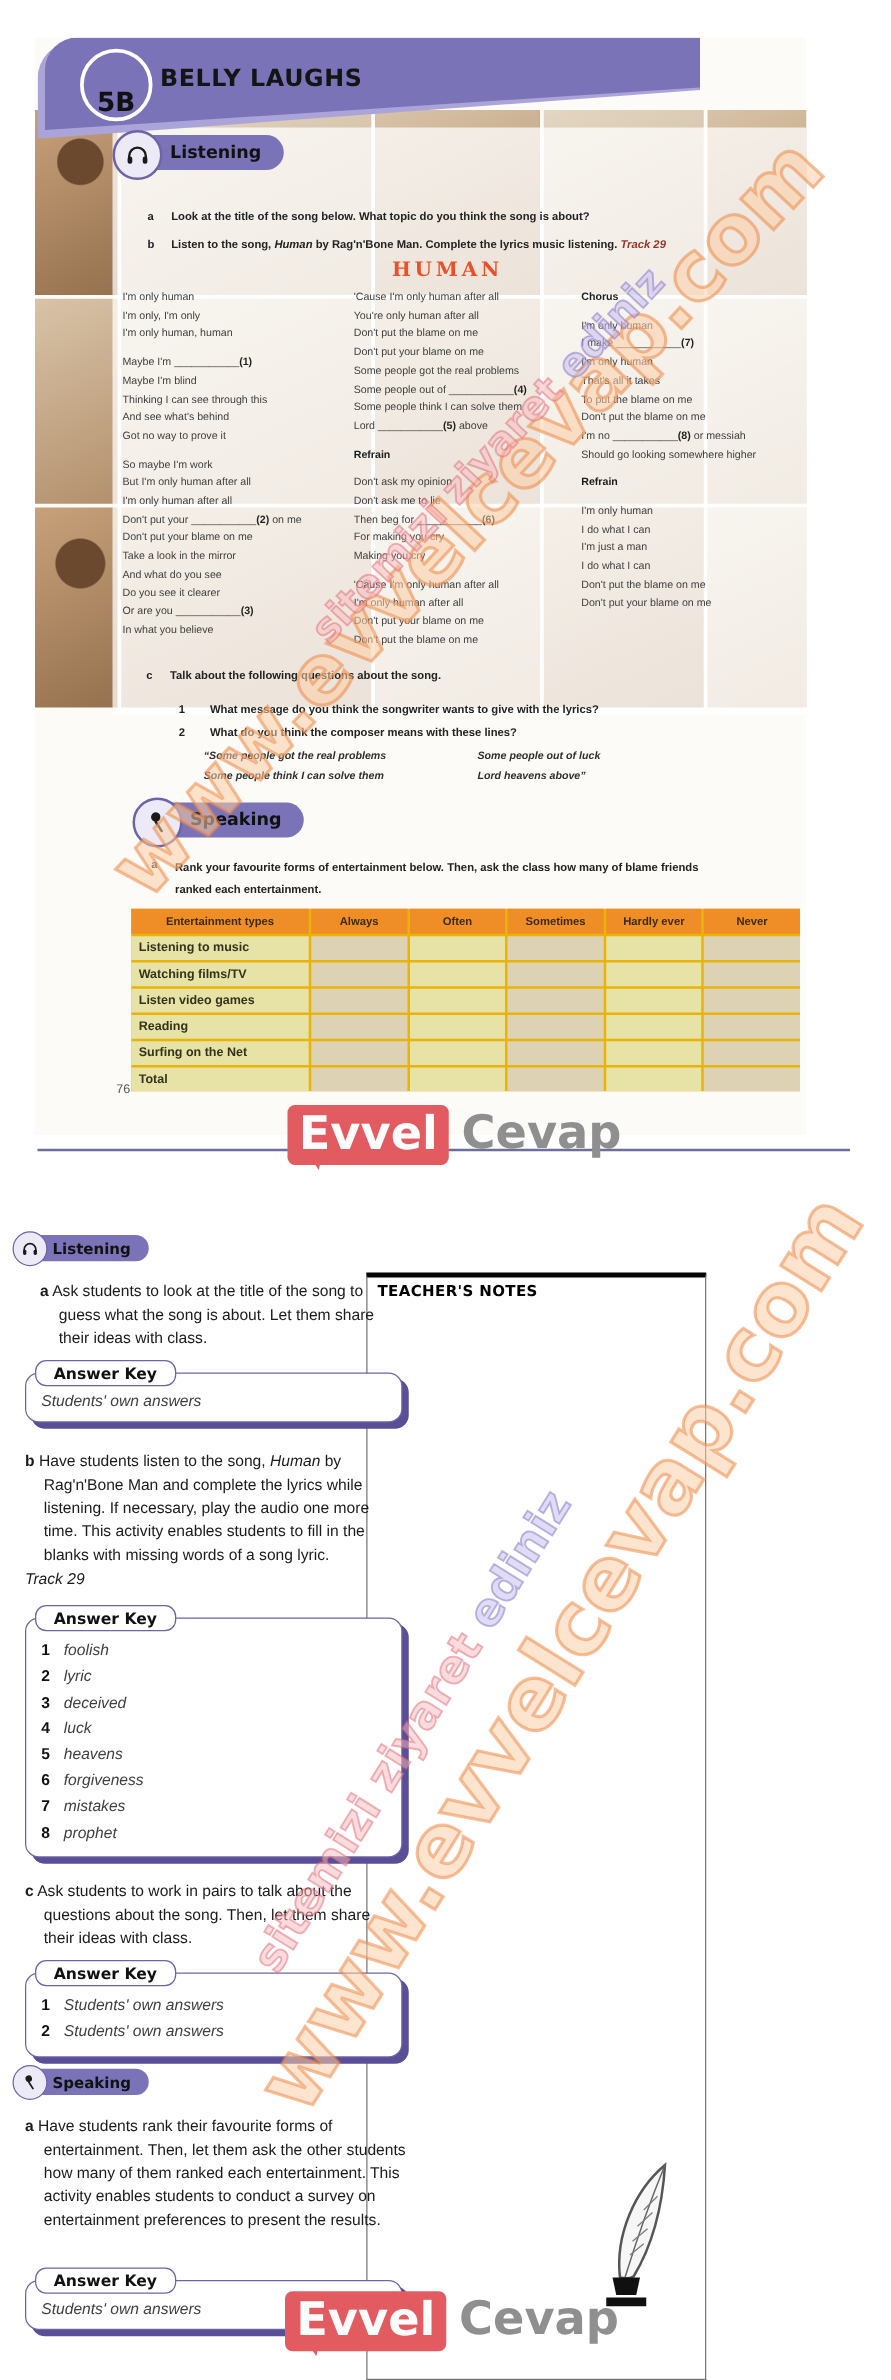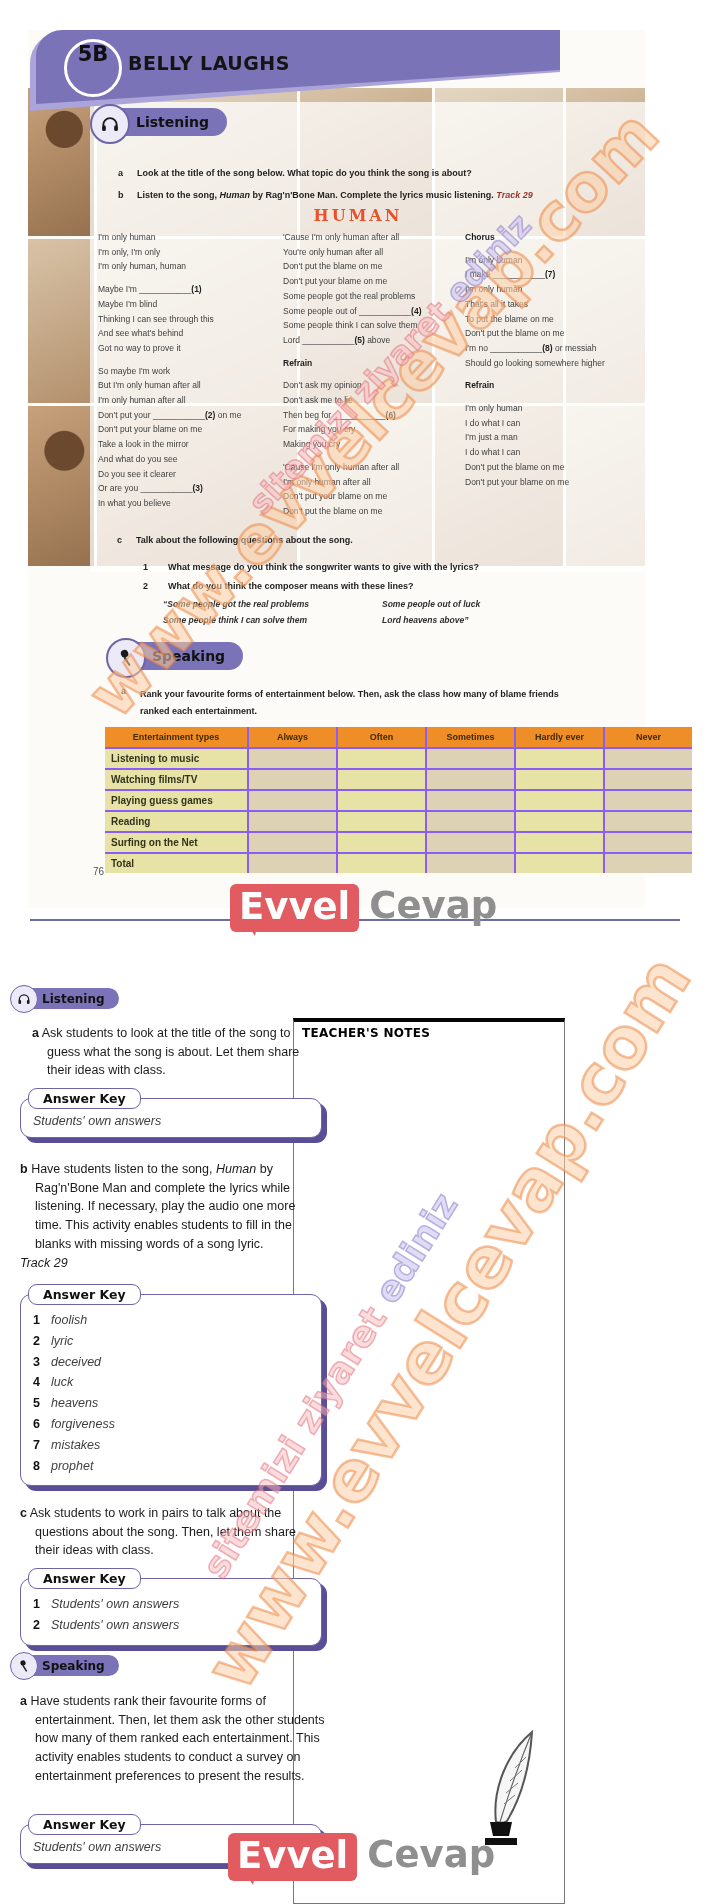--- a/index.html
+++ b/index.html
@@ -17,21 +17,21 @@
              linear-gradient(155deg,#c7a17a,#96714f);}
   .sheet-overlay{position:absolute;left:62px;top:72px;width:555px;height:470px;
                  background:rgba(255,255,255,.74);z-index:2;}
 
   .banner{position:absolute;left:0;top:0;width:540px;height:90px;z-index:3;}
   .banner-light{position:absolute;left:2px;top:3px;width:530px;height:78px;background:#aba4d9;
                 border-top-left-radius:30px;clip-path:polygon(0 0,100% 0,100% 50%,0 100%);}
   .banner-dark{position:absolute;left:8px;top:0;width:524px;height:74px;background:#7b73b7;
                border-top-left-radius:26px;clip-path:polygon(0 0,100% 0,100% 54%,0 100%);}
   .unit-circle{position:absolute;left:36px;top:9px;width:52px;height:52px;border:3px solid #fff;
-               border-radius:50%;display:flex;align-items:flex-start;justify-content:center;
+               border-radius:50%;display:flex;align-items:flex-end;justify-content:center;
                font-size:21px;font-weight:bold;color:#101010;font-family:"DejaVu Sans",sans-serif;}
   .unit-title{position:absolute;left:100px;top:22px;margin:0;font-size:19px;font-weight:bold;
               color:#141414;letter-spacing:.5px;font-family:"DejaVu Sans",sans-serif;}
 
   .badge{position:absolute;z-index:4;height:28px;background:#7b73b7;border-radius:6px 16px 16px 6px;
          display:flex;align-items:center;padding:0 18px 0 40px;}
   .badge .badge-circle{position:absolute;left:-6px;top:-4px;width:36px;height:36px;background:#eceaf6;
          border:2px solid #6d64a8;border-radius:50%;display:flex;align-items:center;justify-content:center;}
   .badge .badge-circle svg{width:20px;height:20px;}
   .badge-text{font-weight:bold;font-size:14px;color:#111;font-family:"DejaVu Sans",sans-serif;}
@@ -58,22 +58,22 @@
   .lyrics .lgap{height:8px;}
   .col1{left:70px;} .col2{left:255px;} .col3{left:437px;}
 
   .questions{position:absolute;left:115px;top:528px;z-index:4;font-size:9px;font-weight:bold;color:#222;}
   .qrow{display:flex;line-height:19px;}
   .qrow b{width:25px;flex:none;}
   .quote{position:absolute;top:567px;z-index:4;font-style:italic;font-weight:bold;font-size:8.5px;
          color:#2e2e2e;line-height:15.5px;}
   .quote-left{left:135px;} .quote-right{left:354px;}
 
-  .ent-table{position:absolute;left:77px;top:697px;width:587px;z-index:4;display:grid;
-             grid-template-columns:142px repeat(5,1fr);gap:2px;background:#8b5cf6;}
+  .ent-table{position:absolute;left:77px;top:697px;width:535px;z-index:4;display:grid;
+             grid-template-columns:142px repeat(5,1fr);gap:2px;background:#eab308;}
   .th{background:#ef8e26;font-weight:bold;font-size:9px;color:#3d2b06;text-align:center;padding:5px 2px;}
   .tlabel{background:#e7e2a6;font-weight:bold;font-size:10px;color:#33331c;padding:4px 6px;min-height:9px;}
   .tcell{min-height:17px;}
   .tcell.tan{background:#ddd2b4;} .tcell.yel{background:#e7e2a6;}
   .page-num{position:absolute;left:65px;top:836px;z-index:4;font-size:10px;color:#555;}
 
   
   .logo{position:absolute;z-index:60;display:flex;align-items:flex-start;}
   .logo-red{position:relative;background:#e25b60;color:#fdfdfd;font-weight:bold;font-size:37px;
             line-height:44px;padding:1px 9px 3px;border-radius:6px;font-family:"DejaVu Sans",sans-serif;}
@@ -305,21 +305,21 @@
         <div class="tcell yel"></div>
         <div class="tcell tan"></div>
         <div class="tcell yel"></div>
         <div class="tcell tan"></div>
         <div class="tlabel">Watching films/TV</div>
         <div class="tcell tan"></div>
         <div class="tcell yel"></div>
         <div class="tcell tan"></div>
         <div class="tcell yel"></div>
         <div class="tcell tan"></div>
-        <div class="tlabel">Playing guess games</div>
+        <div class="tlabel">Listen video games</div>
         <div class="tcell tan"></div>
         <div class="tcell yel"></div>
         <div class="tcell tan"></div>
         <div class="tcell yel"></div>
         <div class="tcell tan"></div>
         <div class="tlabel">Reading</div>
         <div class="tcell tan"></div>
         <div class="tcell yel"></div>
         <div class="tcell tan"></div>
         <div class="tcell yel"></div>

